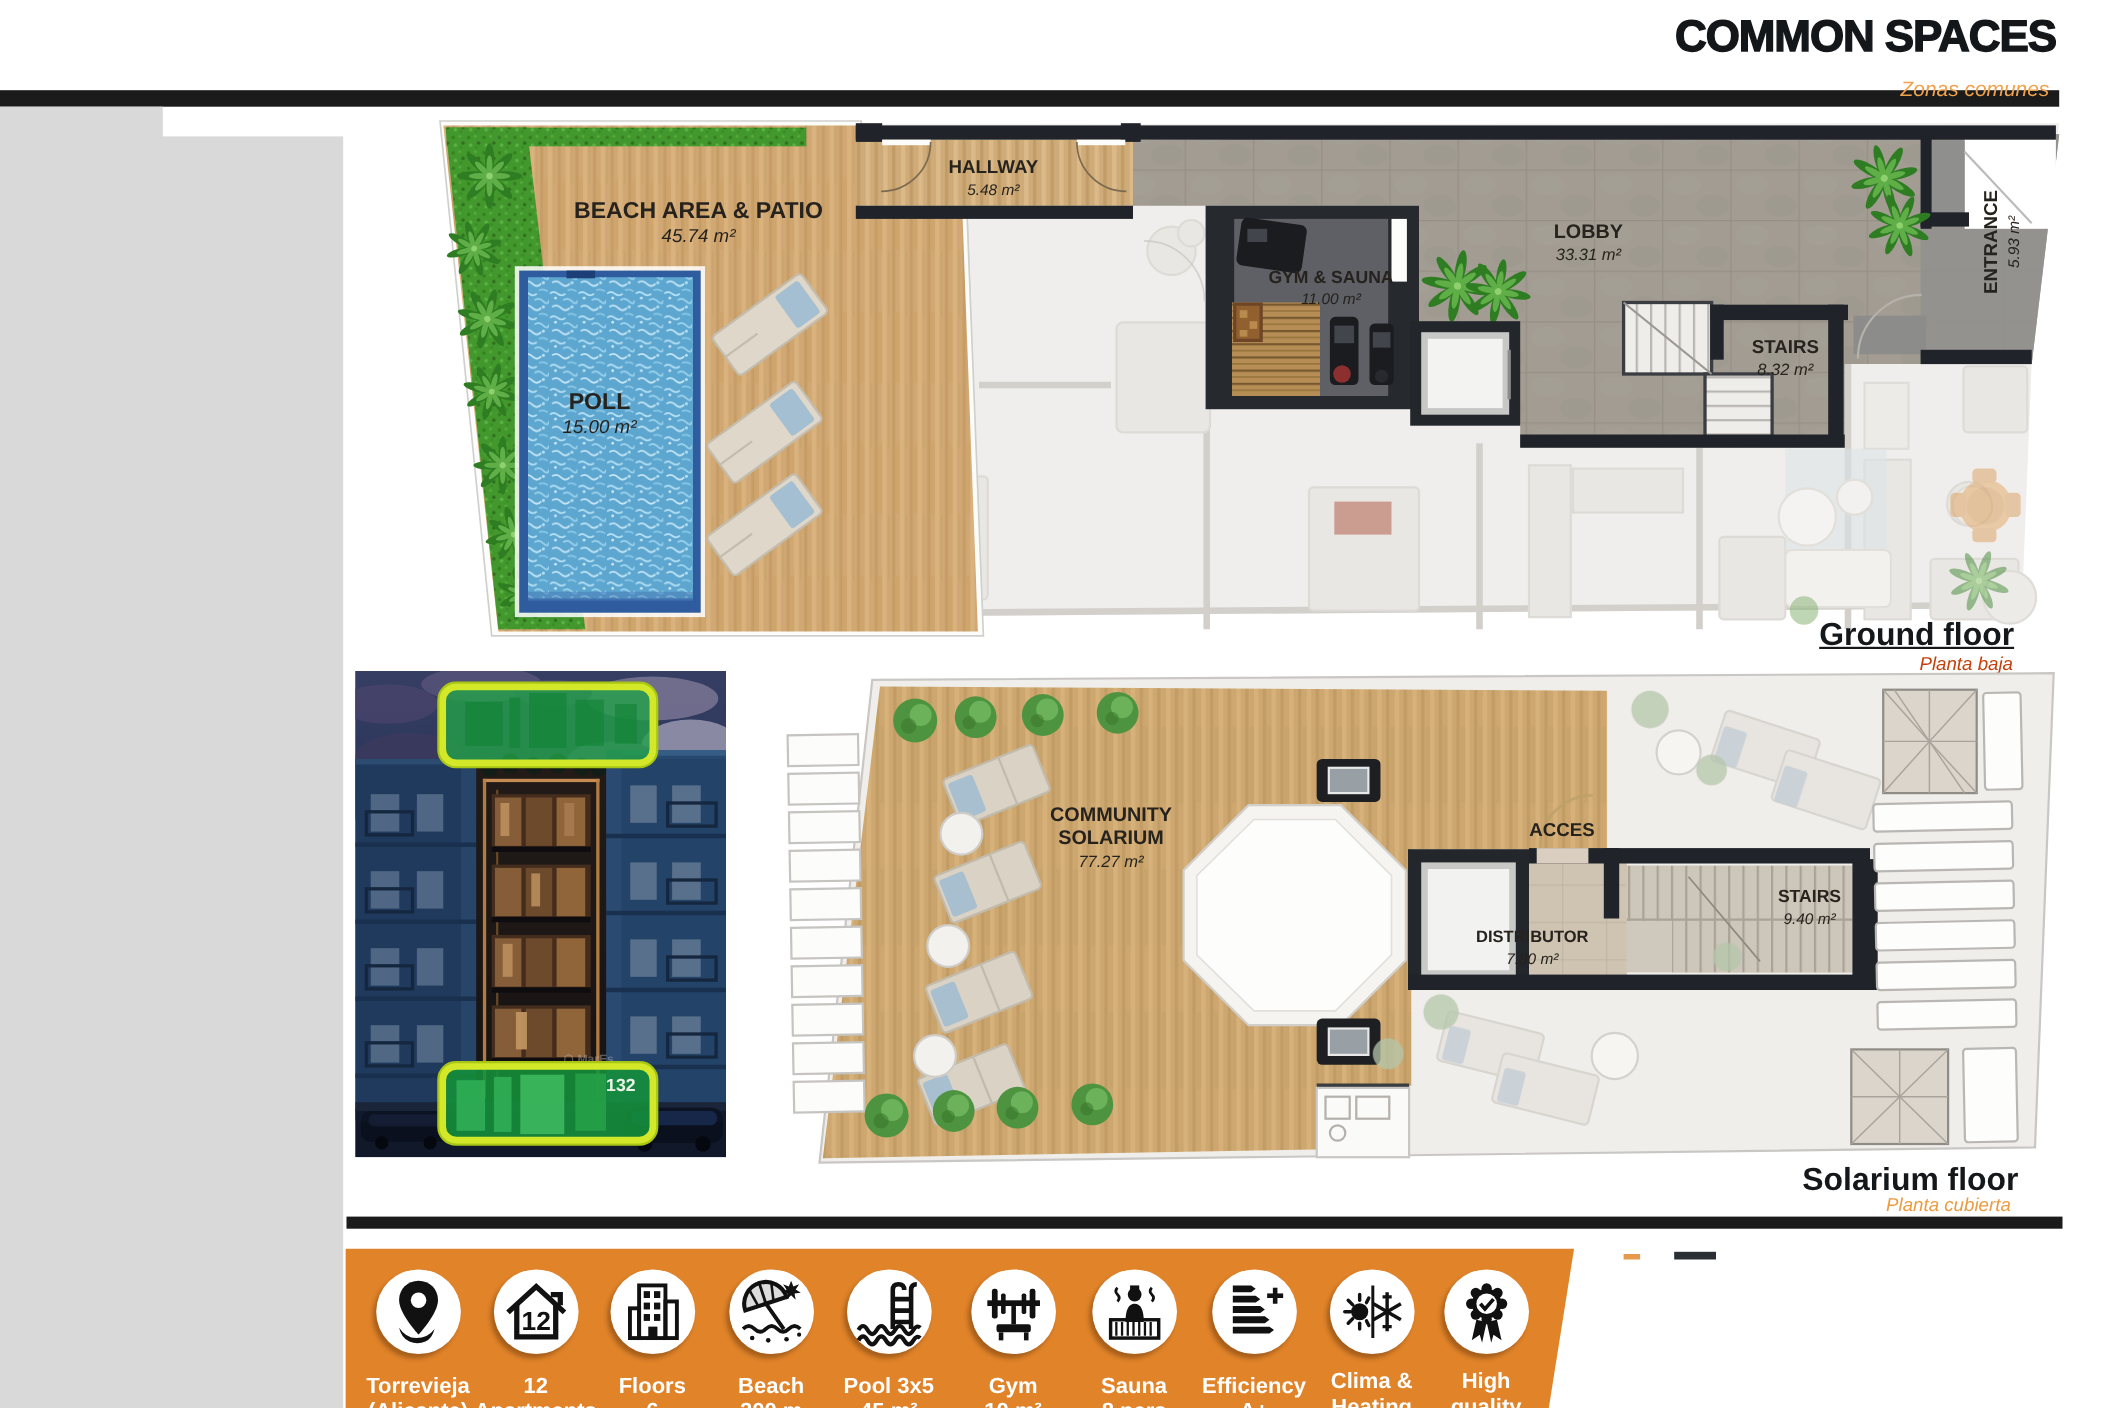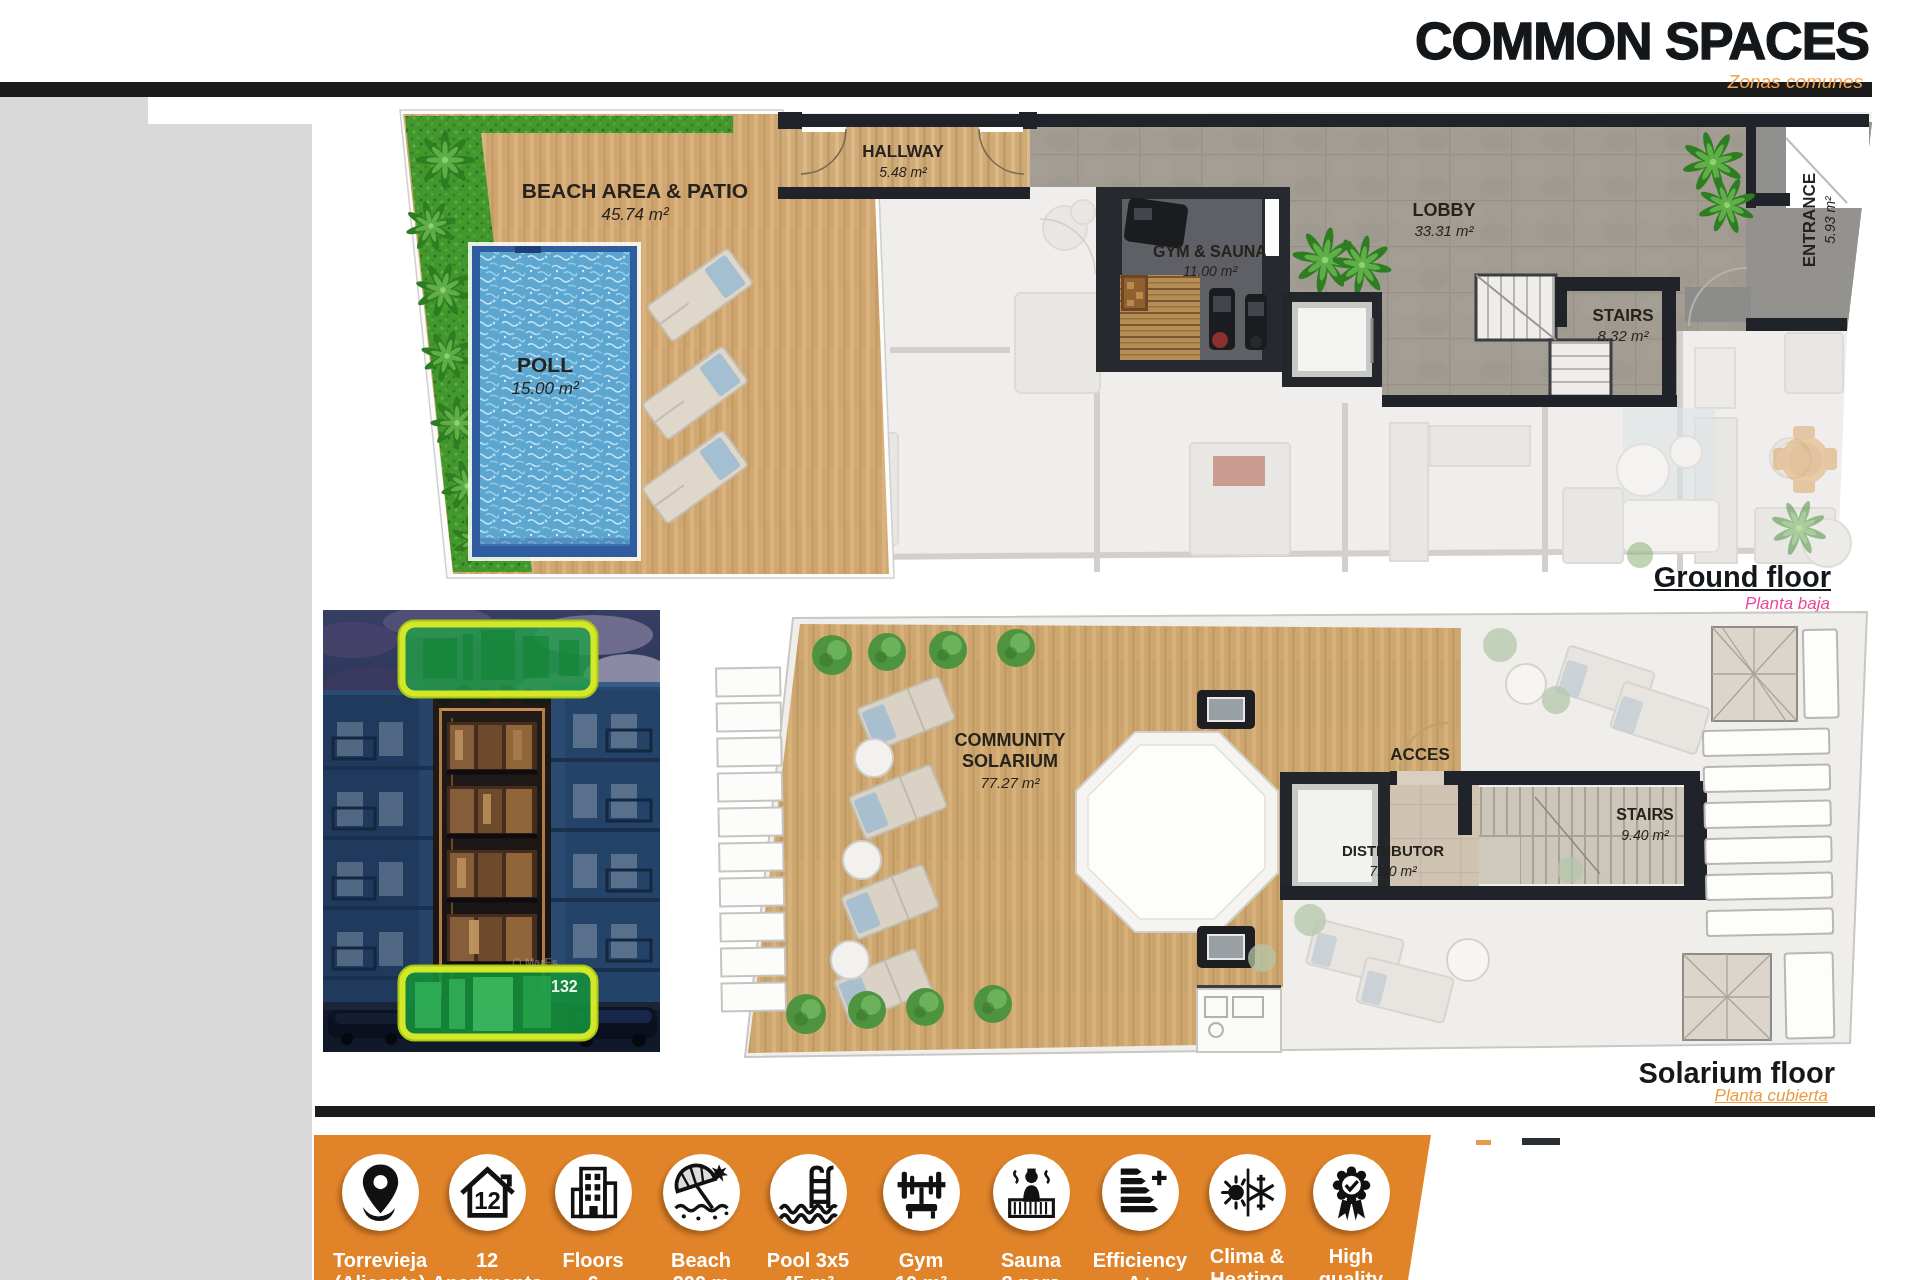--- a/index.html
+++ b/index.html
@@ -1,26 +1,26 @@
 <!DOCTYPE html>
 <html><head><meta charset="utf-8">
 <style>
 html,body{margin:0;padding:0;}
 body{width:1920px;height:1280px;overflow:hidden;background:#fff;
   font-family:"Liberation Sans",sans-serif;position:relative;}
 .abs{position:absolute;}
 #topbar{left:0;top:82px;width:1872px;height:15px;background:#1b1b1b;}
-#title{right:51px;top:11px;font-size:52px;font-weight:bold;letter-spacing:-1px;color:#14171a;text-align:center;-webkit-text-stroke:1.3px #14171a;}
+#title{right:51px;top:11px;font-size:40px;font-weight:bold;letter-spacing:-1px;color:#14171a;text-align:center;-webkit-text-stroke:1.3px #14171a;}
 #subtitle{right:57px;top:59px;font-size:19px;font-style:italic;color:#f0a24c;margin-top:12px;}
 #side1{left:0;top:97px;width:148px;height:28px;background:#d8d9d8;}
 #side2{left:0;top:124px;width:312px;height:1156px;background:#d8d9d8;}
 #cap1a{right:89px;top:561px;font-size:29px;font-weight:bold;color:#15181b;text-decoration:underline;}
-#cap1b{right:90px;top:594px;font-size:17px;font-style:italic;color:#ec4899;}
+#cap1b{right:90px;top:594px;font-size:17px;font-style:italic;color:#c2410c;}
 #cap2a{right:85px;top:1057px;font-size:29px;font-weight:bold;color:#15181b;margin-left:13px;}
-#cap2b{right:92px;top:1086px;font-size:17px;font-style:italic;color:#eb9b40;text-decoration:underline;}
+#cap2b{right:92px;top:1086px;font-size:17px;font-style:italic;color:#eb9b40;}
 #bar2{left:315px;top:1106px;width:1560px;height:11px;background:#1b1b1b;}
 #dash1{left:1476px;top:1140px;width:15px;height:5px;background:#e59a4d;}
 #dash2{left:1522px;top:1138px;width:38px;height:7px;background:#2a2f36;}
 #orange{left:314px;top:1135px;width:1130px;height:145px;}
 .ic{position:absolute;top:1154px;width:77px;height:77px;border-radius:50%;background:#fff;
   box-shadow:-3px 4px 4px rgba(60,30,0,0.35);}
 .lb{position:absolute;top:1249px;width:130px;text-align:center;color:#fff;
   font-weight:bold;font-size:20px;line-height:23px;}
 </style></head>
 <body>

